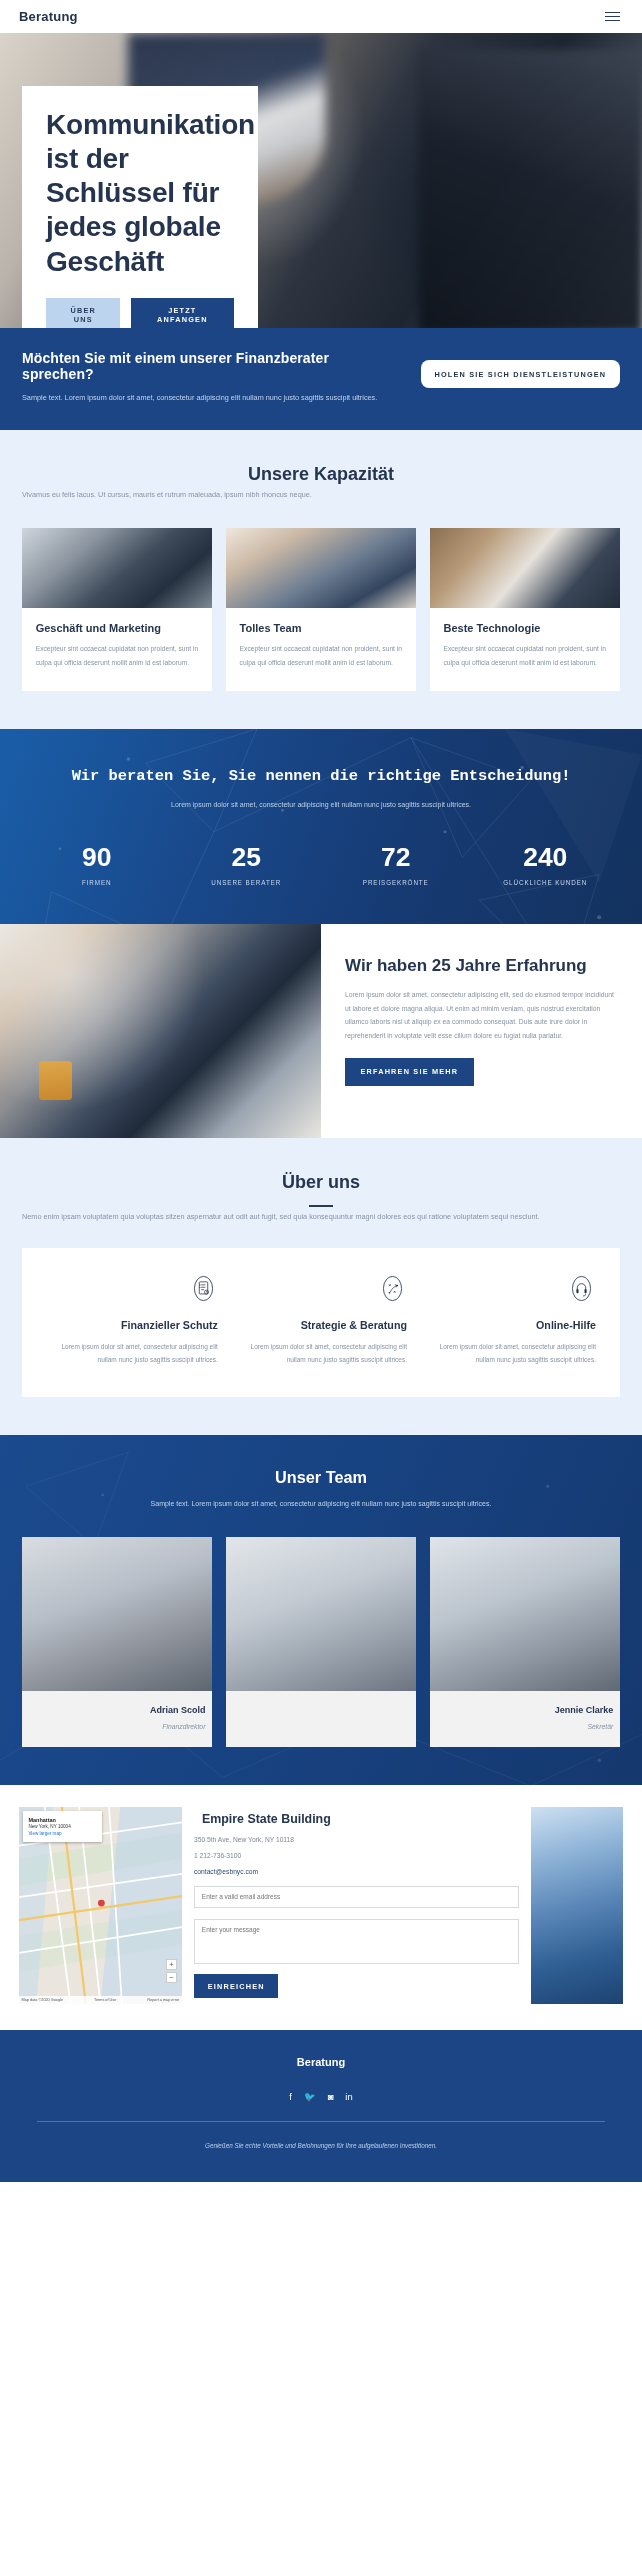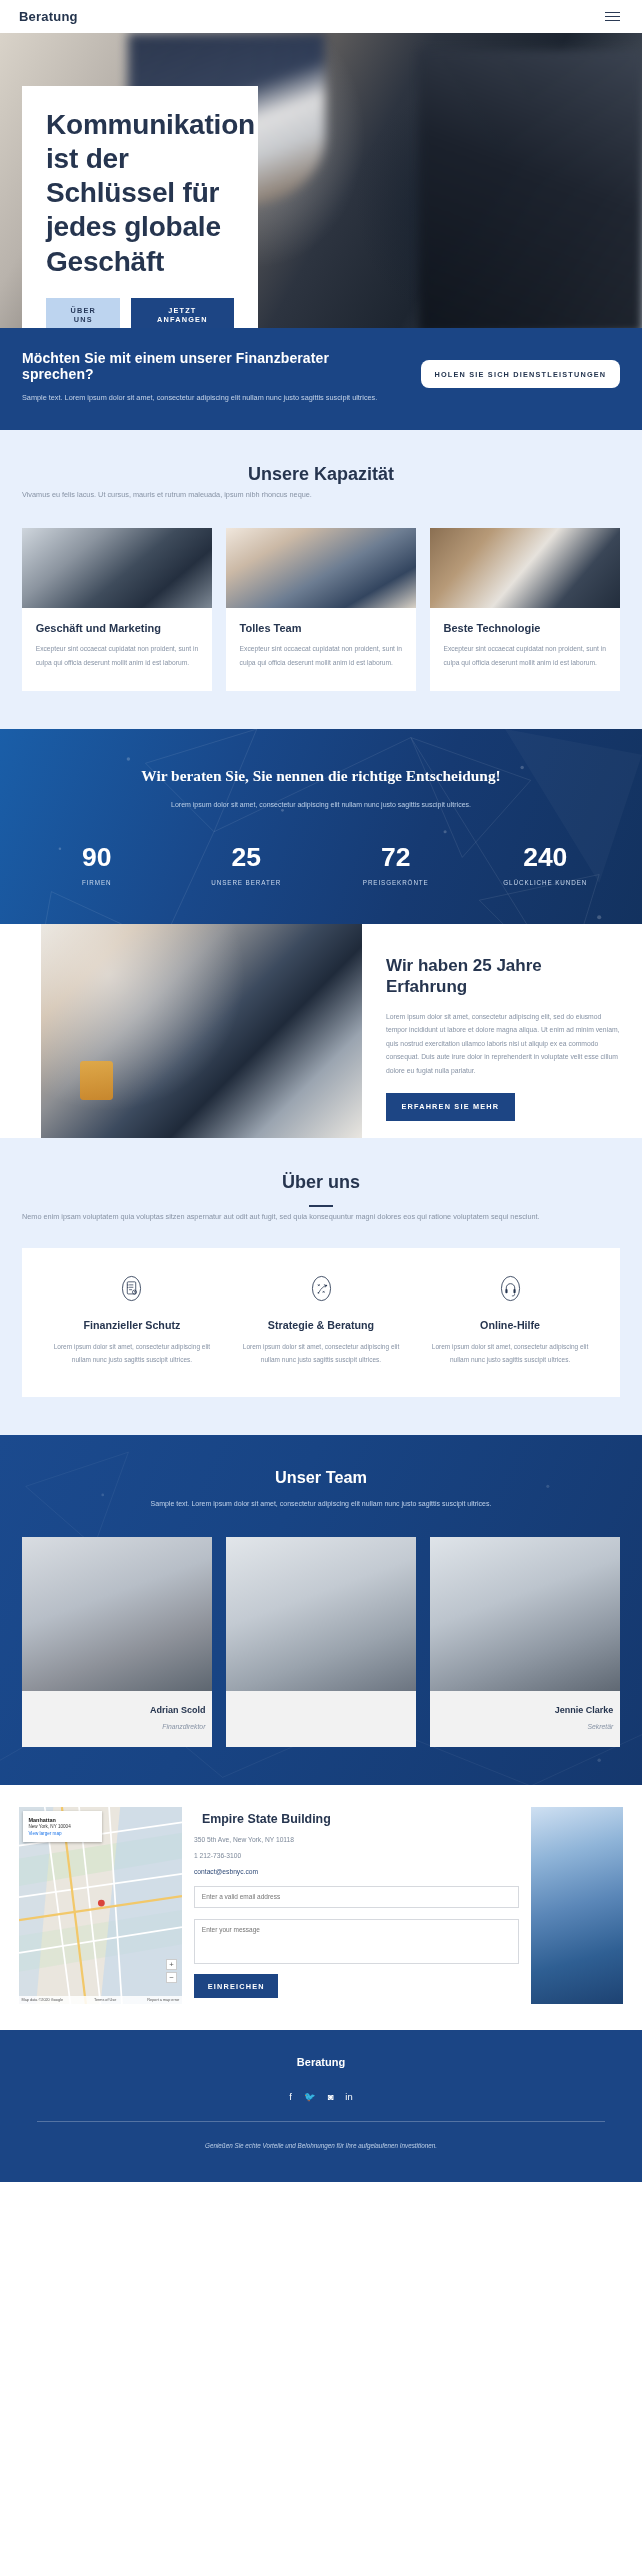--- a/index.html
+++ b/index.html
@@ -143,60 +143,60 @@
   .stats {
     position: relative;
     background: linear-gradient(110deg,#1a5ea8 0%,#19488a 35%,#163a72 65%,#13325f 100%);
     padding: 36px 22px 38px 22px;
     overflow: hidden;
   }
   .stats-deco { position: absolute; inset: 0; opacity: .45; }
   .stats-inner { position: relative; z-index: 2; }
   .stats-title {
     text-align: center; color: #ffffff;
-    font-family: Liberation Serif, serif;
+    font-family: Liberation Mono, monospace;
     font-size: 15.4px; font-weight: 700; line-height: 1.45;
   }
   .stats-sub { text-align: center; color: #bcd0e8; font-size: 7px; margin-top: 10.3px; line-height: 1.9; }
   .stats-row { display: flex; margin-top: 33px; }
   .stat { flex: 1; text-align: center; }
   .stat-num {
     color: #ffffff; font-size: 26.5px; font-weight: 700;
     font-family: "Liberation Sans Narrow", "Liberation Sans", sans-serif;
     line-height: 1;
   }
   .stat-label {
     color: #c9d9ee; font-size: 6.3px; letter-spacing: 0.9px;
     margin-top: 8.6px; text-transform: uppercase;
     font-family: "Liberation Sans Narrow", "Liberation Sans", sans-serif;
   }
 
   
-  .exp { display: flex; background: #ffffff; padding-left: 41px; }
+  .exp { display: flex; background: #ffffff; }
   .exp-img {
     width: 321px; height: 214px;
     background:
       radial-gradient(circle at 68px 51px, rgba(255,255,255,.5), transparent 45%),
       linear-gradient(135deg,#e7e3dc 0%,#cbb9a4 18%,#8d8f93 35%,#3c4a5e 52%,#1f2a3a 64%,#9aa4b0 80%,#e9e6e0 100%);
   }
   .exp-img::after {
     content:""; display:block; width:33px; height:39px; margin:137px 0 0 39px;
     background: linear-gradient(#e8a838,#d98c20); border-radius:3.4px; opacity:.85;
   }
   .exp-body { flex: 1; padding: 31px 22px 0 24px; }
   .exp-title {
     font-family: "Liberation Sans Narrow", "Liberation Sans", sans-serif;
     font-size: 17px; font-weight: 700; color: #26354f; line-height: 1.25;
   }
   .exp-text { font-size: 6.8px; color: #8793a5; line-height: 2.0; margin-top: 12px; }
   .btn-exp { background: #1d4584; color: #fff; padding: 9.4px 15.4px; margin-top: 15.4px; }
 
   
   .feat-card { background: #ffffff; margin-top: 24px; padding: 26px 15.4px 31px 15.4px; display: flex; }
-  .feat { flex: 1; text-align: center; padding: 0 8.6px; }
+  .feat { flex: 1; text-align: right; padding: 0 8.6px; }
   .feat-icon { width: 29px; height: 29px; margin: 0 auto 13.7px; }
   .feat-title {
     font-family: "Liberation Sans Narrow", "Liberation Sans", sans-serif;
     font-size: 10.7px; font-weight: 700; color: #26354f;
   }
   .feat-text { font-size: 6.5px; color: #8793a5; line-height: 2.0; margin-top: 8.6px; }
 
   
   .team {
     background: linear-gradient(115deg,#1b4a8e 0%,#184484 40%,#15386e 100%);

